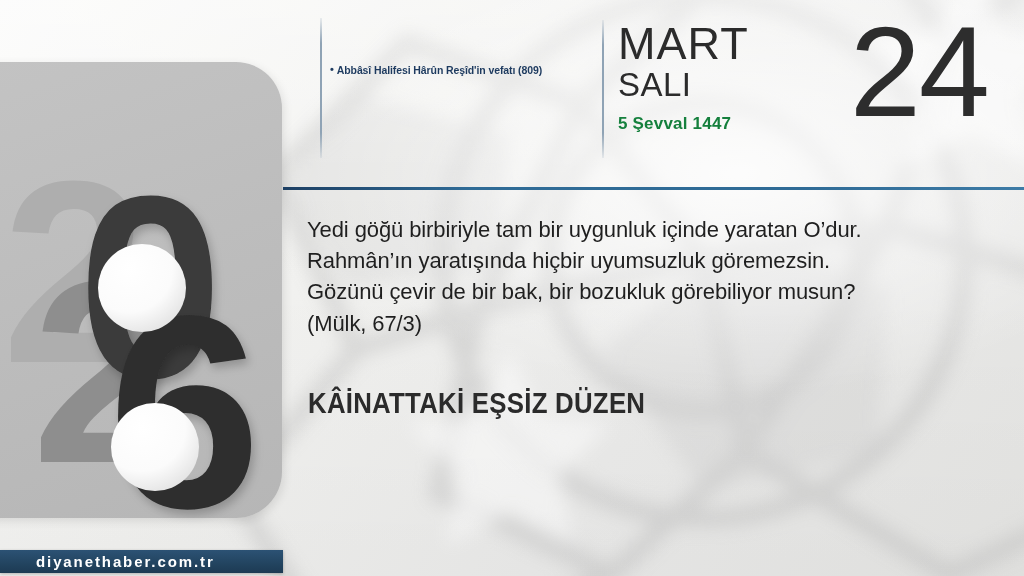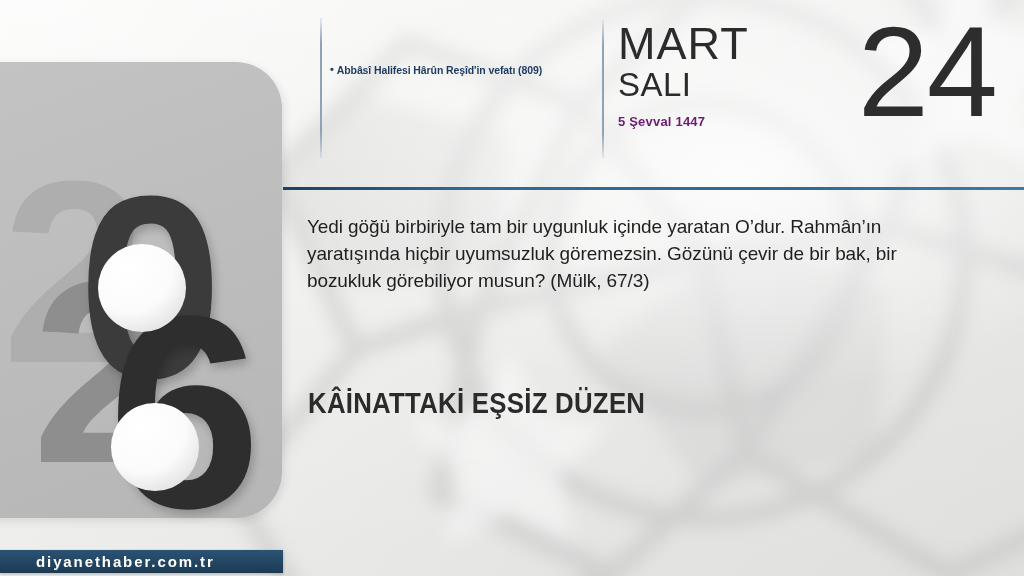--- a/index.html
+++ b/index.html
@@ -116,45 +116,45 @@
   }
   .weekday {
     font-size: 33px;
     font-weight: 300;
     color: #2b2b2b;
     letter-spacing: 0.5px;
     line-height: 1.05;
     margin-top: 2px;
   }
   .hijri {
-    font-size: 13px;
-    font-weight: bold;
-    color: #701a75;
+    font-size: 17px;
+    font-weight: bold;
+    color: #15803d;
     margin-top: 11px;
     letter-spacing: 0.2px;
   }
 
   .day-number {
     position: absolute;
-    right: 28px;
+    right: 36px;
     top: 8px;
     font-size: 128px;
     font-weight: 500;
     color: #2d2d2d;
     line-height: 1;
     letter-spacing: -2px;
   }
 
   
   .body-text {
     position: absolute;
     left: 307px;
     top: 214px;
     width: 600px;
-    font-size: 19px;
+    font-size: 22px;
     font-weight: 400;
     color: #1f1f1f;
     line-height: 1.42;
     letter-spacing: -0.1px;
   }
   .headline {
     position: absolute;
     left: 308px;
     top: 386px;
     font-size: 30px;

